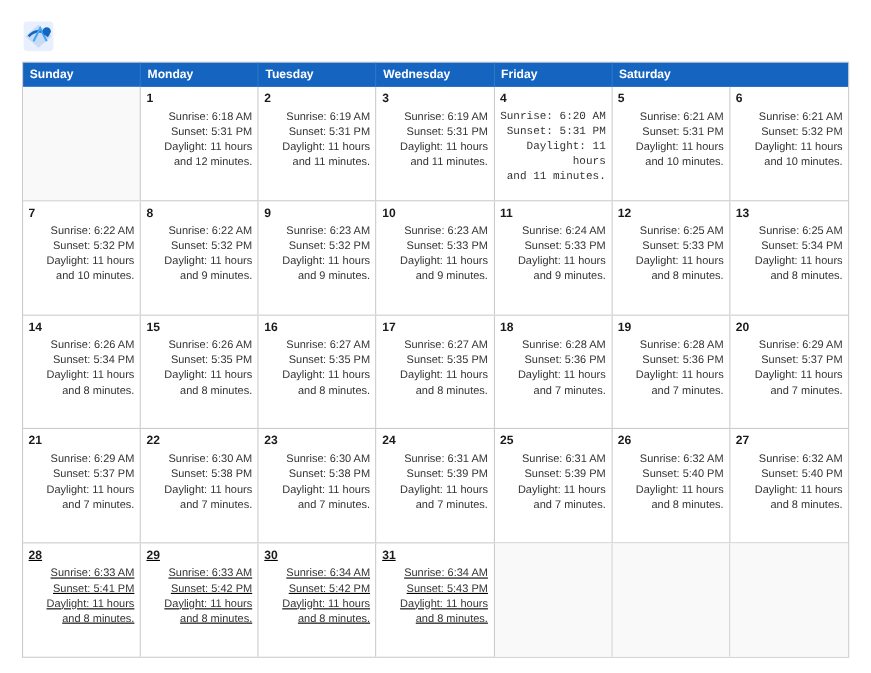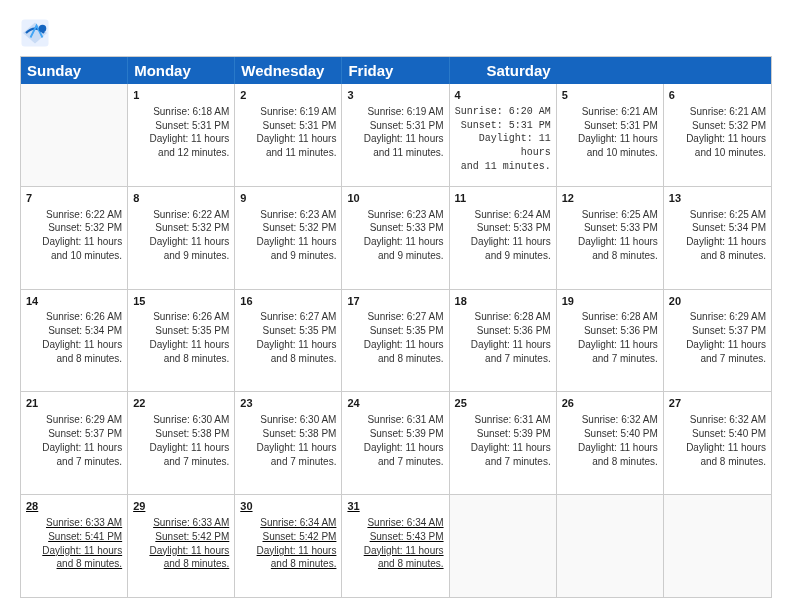--- a/index.html
+++ b/index.html
@@ -58,27 +58,27 @@
       flex-direction: column;
       border: 1px solid #ccc;
     }
     .cal-header {
       display: grid;
       grid-template-columns: repeat(7, 1fr);
       background: #1565c0;
     }
     .cal-header-cell {
       color: #fff;
-      font-size: 15px;
+      font-size: 11px;
       font-weight: bold;
       padding: 5px 6px;
       text-align: left;
       border-right: 1px solid #2979c9;
     }
-    .cal-header-cell:last-child { border-right: none; text-align: right; }
+    .cal-header-cell:last-child { border-right: none; }
     .cal-body {
       flex: 1;
       display: flex;
       flex-direction: column;
     }
     .cal-row {
       display: grid;
       grid-template-columns: repeat(7, 1fr);
       flex: 1;
       border-bottom: 1px solid #ccc;
@@ -129,20 +129,21 @@
     <div class="title-area">
       <div class="month-title"></div>
       <div class="subtitle"></div>
     </div>
   </div>
 
   <div class="calendar">
     <div class="cal-header">
     <div class="cal-header-cell">Sunday</div>
         <div class="cal-header-cell">Monday</div>
+        <div class="cal-header-cell">Tuesday</div>
         <div class="cal-header-cell">Wednesday</div>
         <div class="cal-header-cell">Friday</div>
         <div class="cal-header-cell">Saturday</div>
       </div>
     <div class="cal-body">
     <div class="cal-row">
           <div class="cal-cell empty"></div>
           <div class="cal-cell">
             <span class="day-num">1</span>
             <div class="cell-text" style="white-space: pre-line;">Sunrise: 6:18 AM

